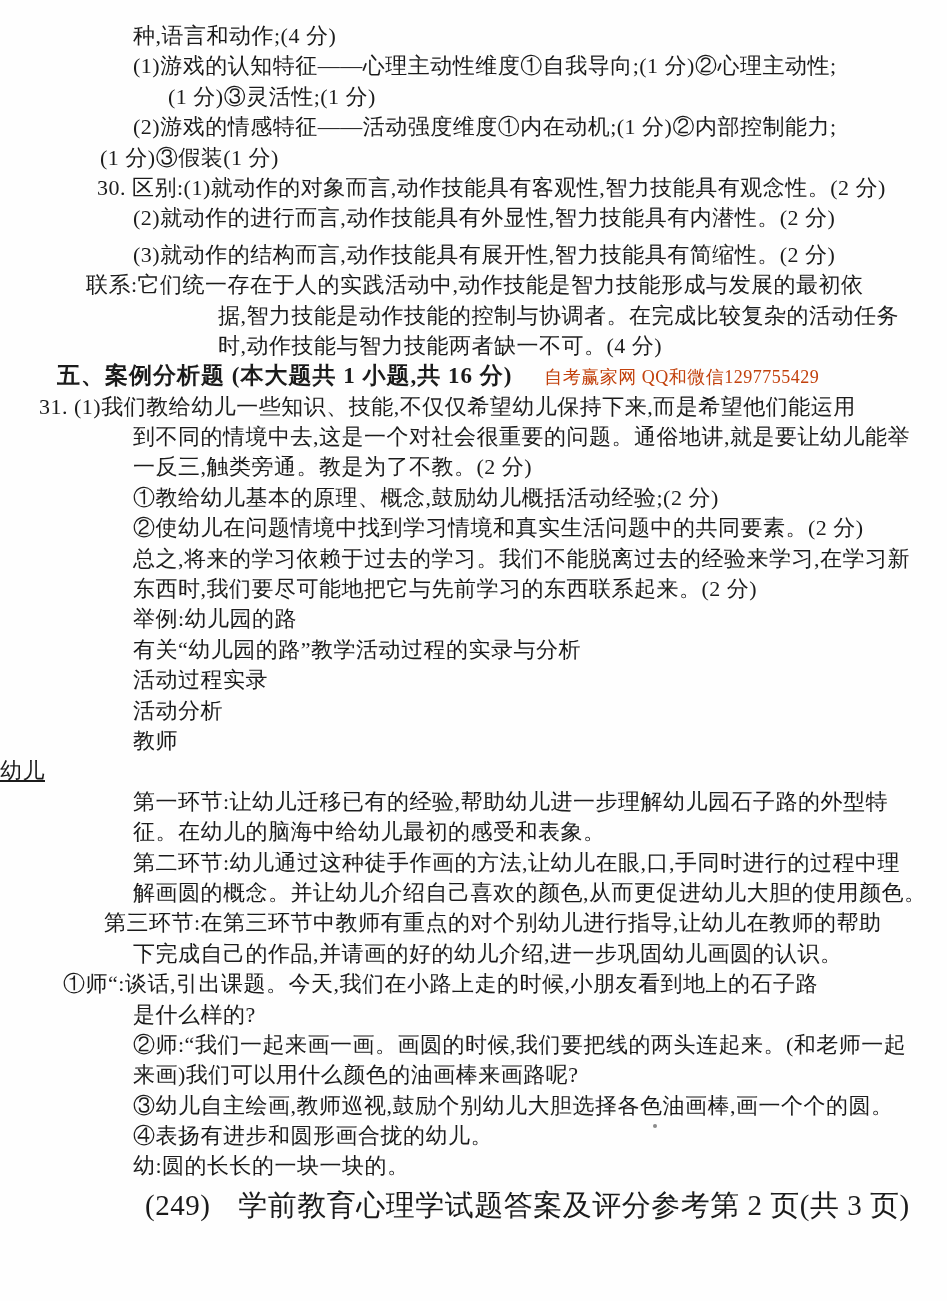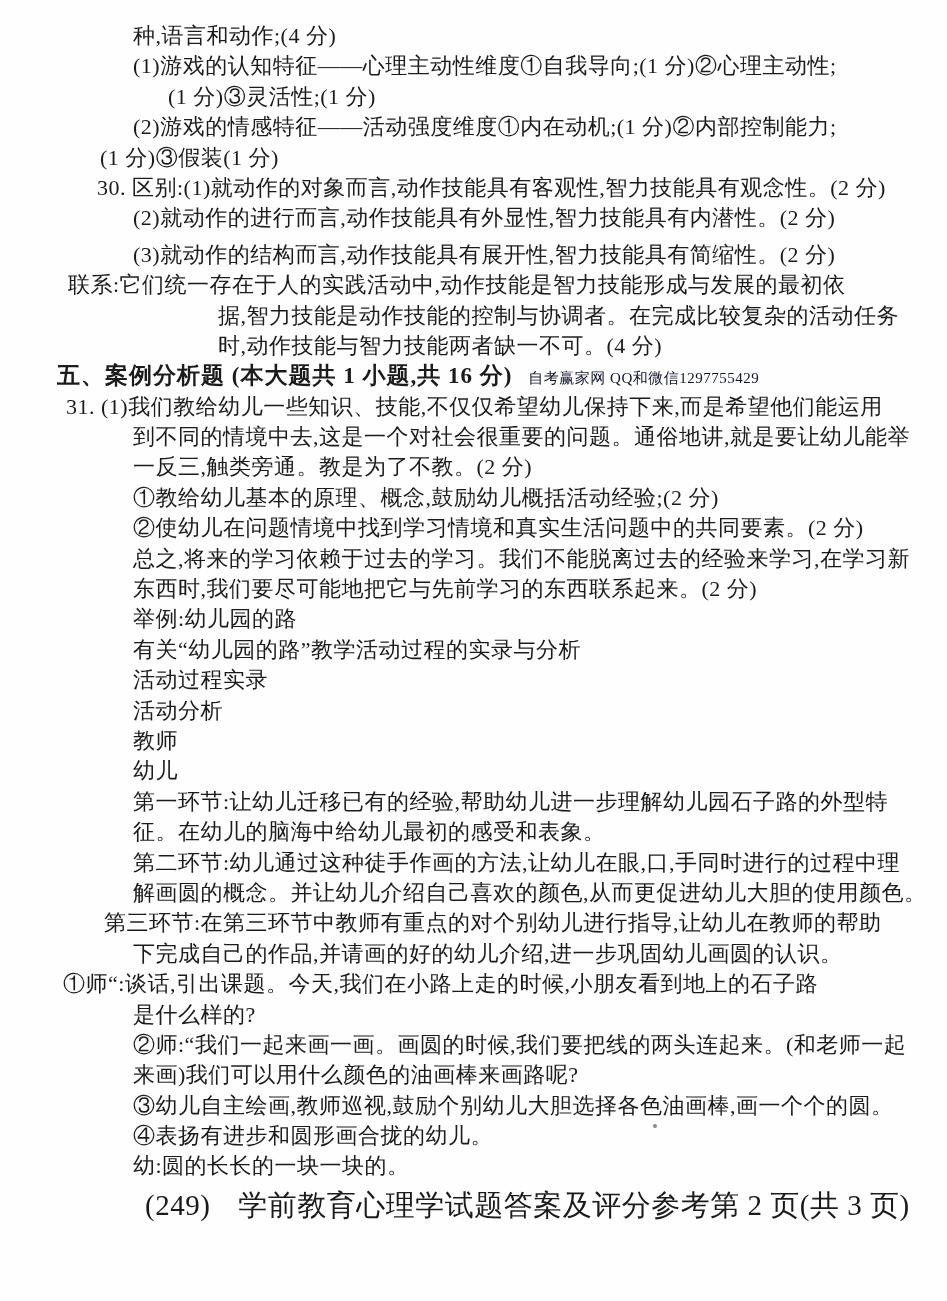--- a/index.html
+++ b/index.html
@@ -26,24 +26,24 @@
     white-space: nowrap;
     letter-spacing: 0.5px;
   }
   .line.header-line {
     font-weight: 700;
     font-size: 23px;
     letter-spacing: 1px;
   }
   .wm {
     font-weight: 400;
-    font-size: 15px;
+    font-size: 18px;
     letter-spacing: 0.5px;
-    margin-left: 16px;
-    color: #0f172a;
+    margin-left: 32px;
+    color: #c2410c;
   }
   .footer-line {
     margin-top: 8px;
     padding-left: 145px;
     font-size: 29px;
     line-height: 30px;
     white-space: nowrap;
     letter-spacing: 0.5px;
   }
   .footer-code { margin-right: 28px; }
@@ -63,37 +63,37 @@
 <div class="page">
   <div class="doc-lines">
       <div class="line" style="padding-left: 133px;"><span>种,语言和动作;(4 分)</span></div>
       <div class="line" style="padding-left: 133px;"><span>(1)游戏的认知特征——心理主动性维度①自我导向;(1 分)②心理主动性;</span></div>
       <div class="line" style="padding-left: 168px;"><span>(1 分)③灵活性;(1 分)</span></div>
       <div class="line" style="padding-left: 133px;"><span>(2)游戏的情感特征——活动强度维度①内在动机;(1 分)②内部控制能力;</span></div>
       <div class="line" style="padding-left: 100px;"><span>(1 分)③假装(1 分)</span></div>
       <div class="line" style="padding-left: 97px;"><span>30. 区别:(1)就动作的对象而言,动作技能具有客观性,智力技能具有观念性。(2 分)</span></div>
       <div class="line" style="padding-left: 133px;"><span>(2)就动作的进行而言,动作技能具有外显性,智力技能具有内潜性。(2 分)</span></div>
       <div class="line" style="padding-left: 133px; margin-top: 6px;"><span>(3)就动作的结构而言,动作技能具有展开性,智力技能具有简缩性。(2 分)</span></div>
-      <div class="line" style="padding-left: 68px;"><span>联系:它们统一存在于人的实践活动中,动作技能是智力技能形成与发展的最初依</span></div>
+      <div class="line" style="padding-left: 86px;"><span>联系:它们统一存在于人的实践活动中,动作技能是智力技能形成与发展的最初依</span></div>
       <div class="line" style="padding-left: 218px;"><span>据,智力技能是动作技能的控制与协调者。在完成比较复杂的活动任务</span></div>
       <div class="line" style="padding-left: 218px;"><span>时,动作技能与智力技能两者缺一不可。(4 分)</span></div>
       <div class="line header-line" style="padding-left: 57px;"><span>五、案例分析题  (本大题共 1 小题,共 16 分)</span><span class="wm">自考赢家网 QQ和微信1297755429</span></div>
-      <div class="line" style="padding-left: 66px;"><span>31. (1)我们教给幼儿一些知识、技能,不仅仅希望幼儿保持下来,而是希望他们能运用</span></div>
+      <div class="line" style="padding-left: 39px;"><span>31. (1)我们教给幼儿一些知识、技能,不仅仅希望幼儿保持下来,而是希望他们能运用</span></div>
       <div class="line" style="padding-left: 133px;"><span>到不同的情境中去,这是一个对社会很重要的问题。通俗地讲,就是要让幼儿能举</span></div>
       <div class="line" style="padding-left: 133px;"><span>一反三,触类旁通。教是为了不教。(2 分)</span></div>
       <div class="line" style="padding-left: 133px;"><span>①教给幼儿基本的原理、概念,鼓励幼儿概括活动经验;(2 分)</span></div>
       <div class="line" style="padding-left: 133px;"><span>②使幼儿在问题情境中找到学习情境和真实生活问题中的共同要素。(2 分)</span></div>
       <div class="line" style="padding-left: 133px;"><span>总之,将来的学习依赖于过去的学习。我们不能脱离过去的经验来学习,在学习新</span></div>
       <div class="line" style="padding-left: 133px;"><span>东西时,我们要尽可能地把它与先前学习的东西联系起来。(2 分)</span></div>
       <div class="line" style="padding-left: 133px;"><span>举例:幼儿园的路</span></div>
       <div class="line" style="padding-left: 133px;"><span>有关“幼儿园的路”教学活动过程的实录与分析</span></div>
       <div class="line" style="padding-left: 133px;"><span>活动过程实录</span></div>
       <div class="line" style="padding-left: 133px;"><span>活动分析</span></div>
       <div class="line" style="padding-left: 133px;"><span>教师</span></div>
-      <div class="line" style="padding-left: 133px;"><span>幼儿</span></div>
+      <div class="line" style=" text-decoration: underline;"><span>幼儿</span></div>
       <div class="line" style="padding-left: 133px;"><span>第一环节:让幼儿迁移已有的经验,帮助幼儿进一步理解幼儿园石子路的外型特</span></div>
       <div class="line" style="padding-left: 133px;"><span>征。在幼儿的脑海中给幼儿最初的感受和表象。</span></div>
       <div class="line" style="padding-left: 133px;"><span>第二环节:幼儿通过这种徒手作画的方法,让幼儿在眼,口,手同时进行的过程中理</span></div>
       <div class="line" style="padding-left: 133px;"><span>解画圆的概念。并让幼儿介绍自己喜欢的颜色,从而更促进幼儿大胆的使用颜色。</span></div>
       <div class="line" style="padding-left: 104px;"><span>第三环节:在第三环节中教师有重点的对个别幼儿进行指导,让幼儿在教师的帮助</span></div>
       <div class="line" style="padding-left: 133px;"><span>下完成自己的作品,并请画的好的幼儿介绍,进一步巩固幼儿画圆的认识。</span></div>
       <div class="line" style="padding-left: 63px;"><span>①师“:谈话,引出课题。今天,我们在小路上走的时候,小朋友看到地上的石子路</span></div>
       <div class="line" style="padding-left: 133px;"><span>是什么样的?</span></div>
       <div class="line" style="padding-left: 133px;"><span>②师:“我们一起来画一画。画圆的时候,我们要把线的两头连起来。(和老师一起</span></div>
       <div class="line" style="padding-left: 133px;"><span>来画)我们可以用什么颜色的油画棒来画路呢?</span></div>

